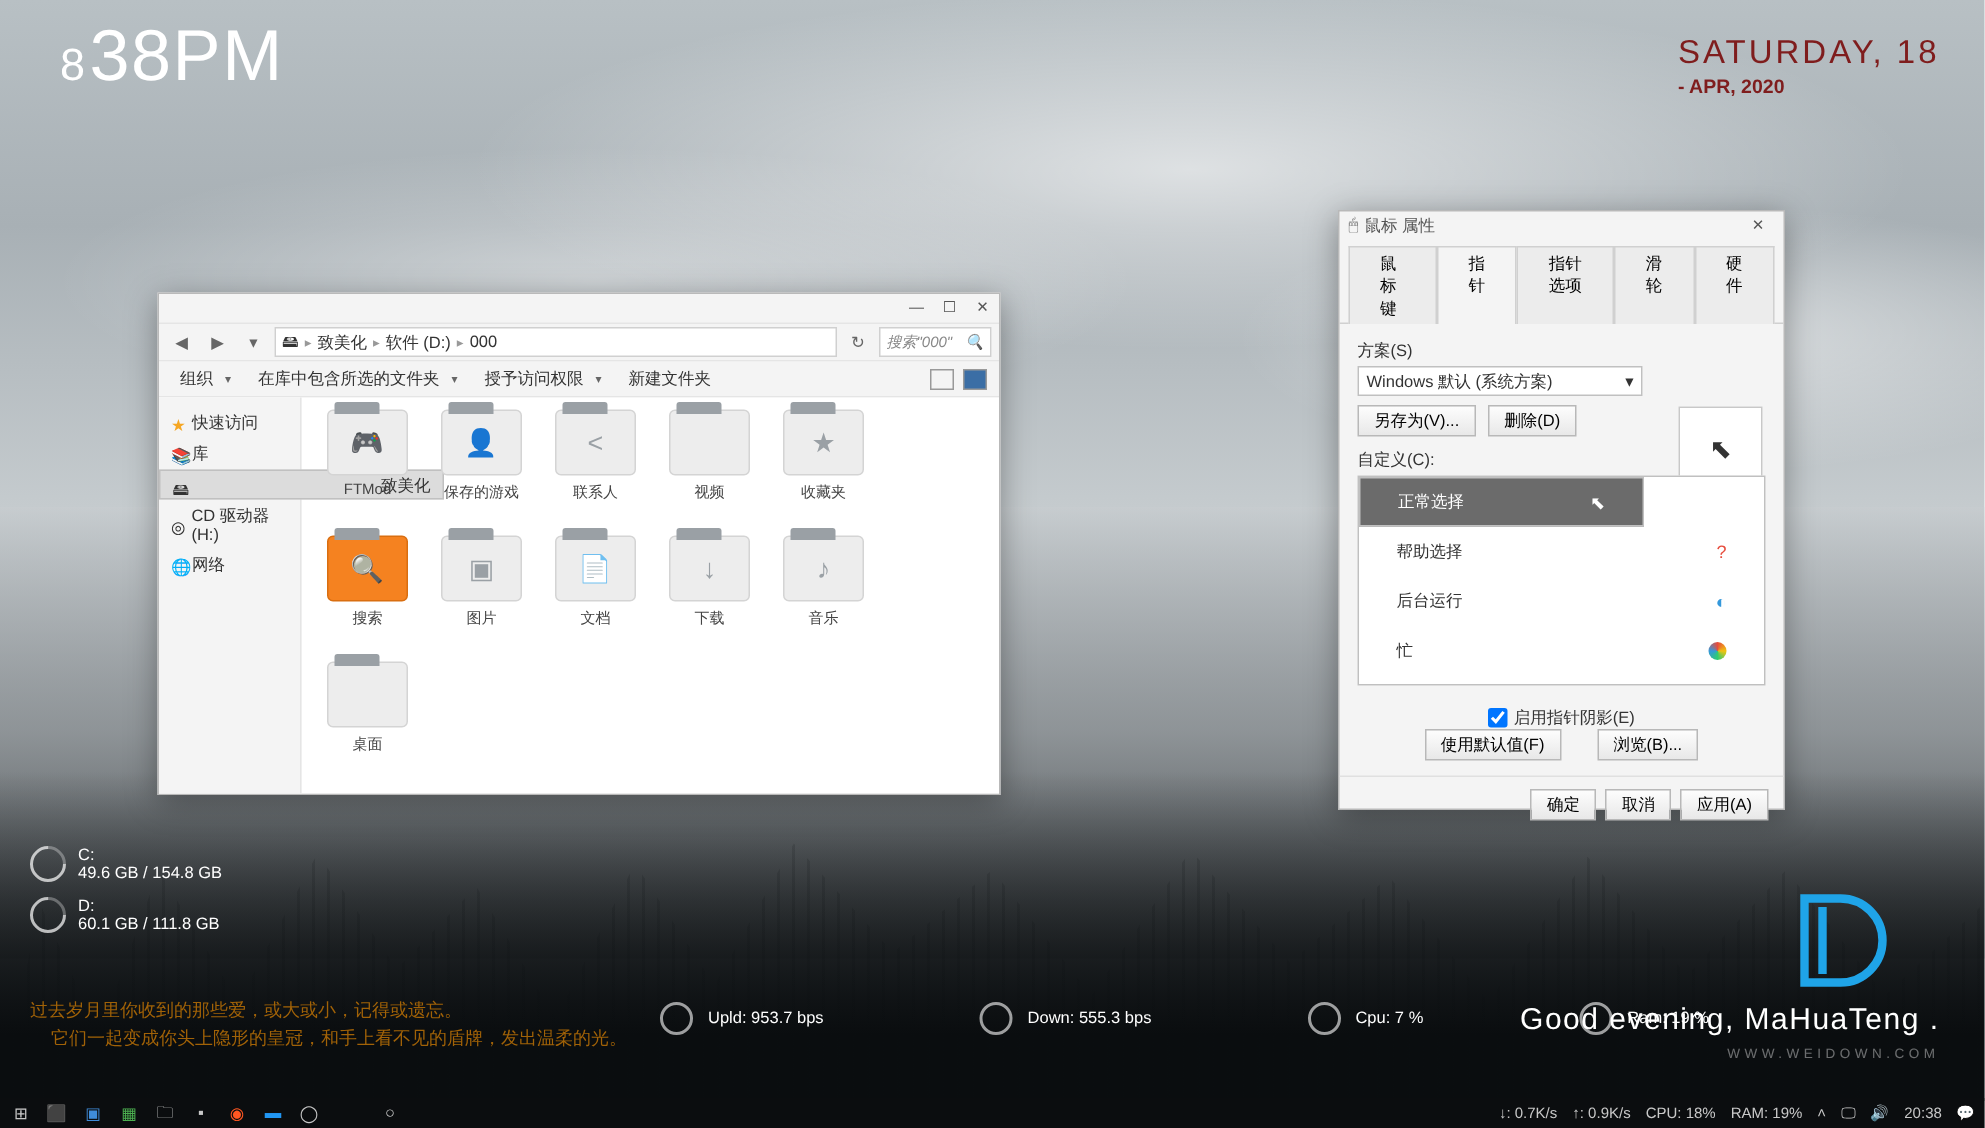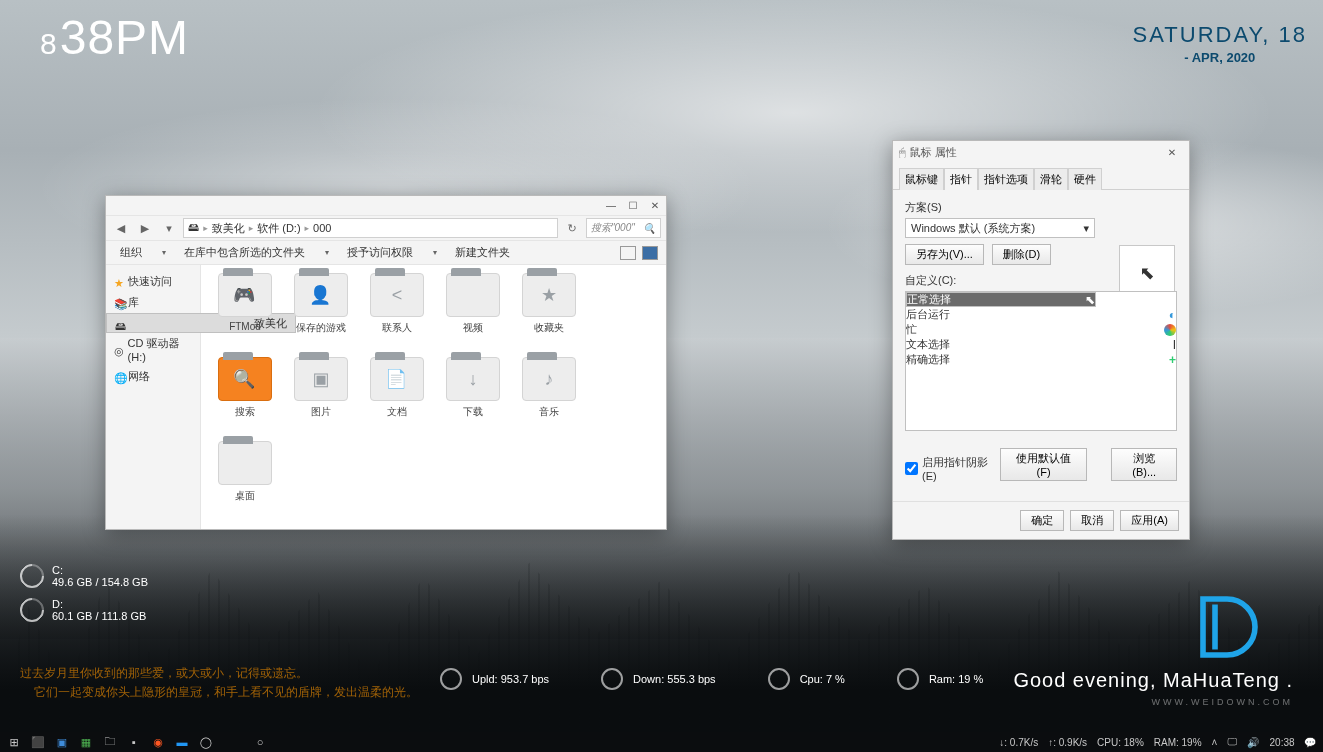--- a/index.html
+++ b/index.html
@@ -10,32 +10,32 @@
  radial-gradient(ellipse 600px 150px at 30% 25%,rgba(255,255,255,.4),transparent 60%),
  radial-gradient(ellipse 500px 150px at 85% 30%,rgba(255,255,255,.5),transparent 60%);
 }
 .mist { position:absolute; left:0; right:0; top:45%; height:40%; background:linear-gradient(180deg,rgba(200,205,208,.6),rgba(150,155,158,.7),rgba(50,53,55,.5)); }
 .trees { position:absolute; left:0; right:0; bottom:18px; height:220px; background:linear-gradient(180deg,transparent,#0a0d0f 80%); }
 .trees::before { content:""; position:absolute; inset:0; background-image:repeating-linear-gradient(90deg,transparent 0 8px,rgba(10,14,16,.15) 8px 10px); clip-path:polygon(0% 100%,2% 40%,5% 80%,8% 30%,12% 70%,16% 25%,20% 60%,24% 35%,28% 75%,32% 28%,36% 65%,40% 22%,45% 55%,50% 30%,55% 68%,60% 24%,65% 58%,70% 32%,75% 70%,80% 26%,85% 62%,90% 30%,95% 68%,100% 40%,100% 100%); }
 
 
 .clock { position:absolute; left:40px; top:10px; color:#fff; font-weight:200; font-size:48px; letter-spacing:1px; display:flex; align-items:baseline; }
 .clock .h { font-size:30px; vertical-align:top; margin-right:2px; }
-.date-block { position:absolute; right:16px; top:22px; color:#0c4a6e; text-align:center; }
+.date-block { position:absolute; right:30px; top:22px; color:#7f1d1d; text-align:left; }
 .date-block .day { font-size:22px; font-weight:300; letter-spacing:2px; }
 .date-block .month { font-size:13px; font-weight:600; margin-top:2px; }
 
 
 .drives { position:absolute; left:20px; bottom:120px; color:#fff; font-size:11px; font-weight:300; }
 .drive { display:flex; align-items:center; margin-bottom:10px; gap:8px; }
 .ring { width:24px; height:24px; border:2px solid rgba(255,255,255,.7); border-radius:50%; border-top-color:rgba(255,255,255,.3); transform:rotate(45deg); }
 
 .quote { position:absolute; left:20px; bottom:50px; color:#a16207; font-size:12px; line-height:1.6; }
 
-.netstats { position:absolute; left:440px; bottom:62px; display:flex; gap:52px; color:#fff; font-size:11px; }
+.netstats { position:absolute; left:440px; bottom:62px; display:flex; gap:104px; color:#fff; font-size:11px; }
 .netstats .stat { display:flex; align-items:center; gap:10px; }
 .netstats .ring2 { width:22px; height:22px; border:2px solid rgba(255,255,255,.6); border-radius:50%; }
 
 .greet { position:absolute; right:30px; bottom:60px; color:#fff; font-size:20px; font-weight:300; letter-spacing:1px; }
 .watermark { position:absolute; right:30px; bottom:45px; color:rgba(255,255,255,.4); font-size:9px; letter-spacing:3px; }
 .logo-d { position:absolute; right:60px; bottom:85px; width:80px; height:80px; }
 .logo-d svg { width:100%; height:100%; }
 
 
 .taskbar { position:absolute; left:0; right:0; bottom:0; height:20px; background:#0b0d0f; display:flex; align-items:center; padding:0 6px; color:#c8c8c8; font-size:10px; }
@@ -48,21 +48,21 @@
 .explorer { left:105px; top:195px; width:562px; height:335px; display:flex; flex-direction:column; }
 .titlebar { height:20px; display:flex; align-items:center; justify-content:flex-end; background:#f4f4f4; border-bottom:1px solid #e5e5e5; }
 .winbtn { width:22px; height:18px; display:flex; align-items:center; justify-content:center; font-size:10px; color:#555; }
 .addrbar { height:26px; display:flex; align-items:center; gap:4px; padding:2px 5px; background:#f4f4f4; border-bottom:1px solid #e5e5e5; font-size:11px; }
 .navbtn { width:20px; height:20px; display:flex; align-items:center; justify-content:center; color:#666; }
 .bc { flex:1; height:20px; border:1px solid #d0d0d0; background:#fff; display:flex; align-items:center; padding:0 4px; gap:4px; color:#333; }
 .bc .seg { display:flex; align-items:center; gap:2px; }
 .bc .chev { color:#999; font-size:9px; }
 .searchbox { width:75px; height:20px; border:1px solid #d0d0d0; background:#fff; display:flex; align-items:center; padding:0 4px; color:#888; font-size:10px; font-style:italic; }
 .toolbar { height:24px; display:flex; align-items:center; gap:6px; padding:0 8px; background:#f4f4f4; border-bottom:1px solid #e5e5e5; font-size:11px; color:#333; }
-.toolbar .tbtn { padding:2px 6px; display:flex; align-items:center; gap:20px; }
+.toolbar .tbtn { padding:2px 6px; display:flex; align-items:center; gap:8px; }
 .toolbar .tbtn .chev { font-size:8px; color:#666; }
 .toolbar .right { margin-left:auto; display:flex; gap:6px; }
 .toolbar .sq { width:16px; height:14px; border:1px solid #999; }
 .body { flex:1; display:flex; background:#fff; }
 .sidebar { width:95px; background:#f4f4f4; border-right:1px solid #e5e5e5; padding:6px 0; font-size:11px; }
 .sidebar .item { display:flex; align-items:center; gap:4px; padding:3px 8px; color:#333; }
 .sidebar .item.sel { background:#dcdcdc; }
 .sidebar .item .dot { width:10px; height:10px; display:inline-block; }
 .star { color:#f5a623; }
 .files { flex:1; padding:8px; display:flex; flex-wrap:wrap; align-content:flex-start; gap:4px 4px; }
@@ -71,37 +71,37 @@
 .folder::before { content:""; position:absolute; left:4px; top:-6px; width:30px; height:8px; background:#9aa0a5; border-radius:2px 2px 0 0; }
 .folder .glyph { position:absolute; inset:0; display:flex; align-items:center; justify-content:center; font-size:18px; color:#9aa0a5; }
 .folder.orange { background:#f58220; border-color:#d96e10; }
 .folder.orange .glyph { color:#fff; }
 
 
 .mouseprop { left:892px; top:140px; width:298px; height:400px; display:flex; flex-direction:column; background:#f4f4f4; }
 .mp-title { height:22px; display:flex; align-items:center; padding:0 6px; font-size:11px; color:#555; gap:4px; }
 .mp-title .x { margin-left:auto; }
 .tabs { display:flex; padding:4px 6px 0; font-size:11px; border-bottom:1px solid #d0d0d0; gap:0; }
-.tab { padding:3px 5px; border:1px solid #d0d0d0; border-bottom:none; background:#ececec; position:relative; top:1px; }
+.tab { padding:3px 20px; border:1px solid #d0d0d0; border-bottom:none; background:#ececec; position:relative; top:1px; }
 .tab.active { background:#f4f4f4; }
 .panel { flex:1; padding:10px 12px; font-size:11px; color:#333; }
 .panel .row { margin-bottom:8px; }
 .panel label { display:block; margin-bottom:3px; }
 .sel { width:190px; height:20px; border:1px solid #c0c0c0; background:#fff; display:flex; align-items:center; padding:0 5px; justify-content:space-between; }
 .preview { position:absolute; right:14px; top:55px; width:56px; height:56px; border:1px solid #c8c8c8; background:#fff; display:flex; align-items:center; justify-content:center; font-size:18px; }
 .btnpair { display:flex; gap:8px; margin-top:6px; }
 .pbtn { padding:2px 10px; border:1px solid #b8b8b8; background:linear-gradient(#fdfdfd,#e8e8e8); font-size:11px; }
 .listbox { border:1px solid #c0c0c0; background:#fff; height:140px; overflow:hidden; position:relative; }
-.listbox .li { display:flex; align-items:center; justify-content:space-between; padding:3px 0; height:15px; }
+.listbox .li { display:flex; align-items:center; justify-content:space-between; padding:3px 25px; height:33px; }
 .listbox .li.sel { background:#6b6b6b; color:#fff; }
 .listbox .curicon { font-size:12px; }
 .chk { display:flex; align-items:center; gap:4px; margin-top:8px; }
 .chk input { margin:0; }
 .dlg-actions { display:flex; justify-content:flex-end; gap:6px; padding:8px 10px; border-top:1px solid #e0e0e0; }
-.panel-row2 { display:flex; justify-content:space-between; align-items:center; margin-top:16px; }
+.panel-row2 { display:flex; justify-content:space-between; align-items:center; margin-top:6px;flex-direction:column; }
 </style>
 </head>
 <body>
 
 <div class="sky"></div>
 <div class="mist"></div>
 <div class="trees"></div>
 
 <div class="clock">
   <span class="h">8</span>
@@ -321,20 +321,24 @@
         <button class="pbtn">另存为(V)...</button>
         <button class="pbtn">删除(D)</button>
       </div>
     </div>
     <div class="preview">⬉</div>
     <label>自定义(C):</label>
     <div class="listbox" id="plist">
         <div class="li sel">
           <span>正常选择</span>
           <span class="curicon">⬉</span>
+        </div>
+        <div class="li">
+          <span>帮助选择</span>
+          <span class="curicon" style="color: rgb(231, 76, 60);">?</span>
         </div>
         <div class="li">
           <span>后台运行</span>
           <span class="curicon" style="color: rgb(52, 152, 219);">◐</span>
         </div>
         <div class="li">
           <span>忙</span>
           <span class="curicon" style="background: conic-gradient(rgb(231, 76, 60), rgb(241, 196, 15), rgb(46, 204, 113), rgb(52, 152, 219), rgb(231, 76, 60)); border-radius: 50%; width: 12px; height: 12px;"></span>
         </div>
         <div class="li">

